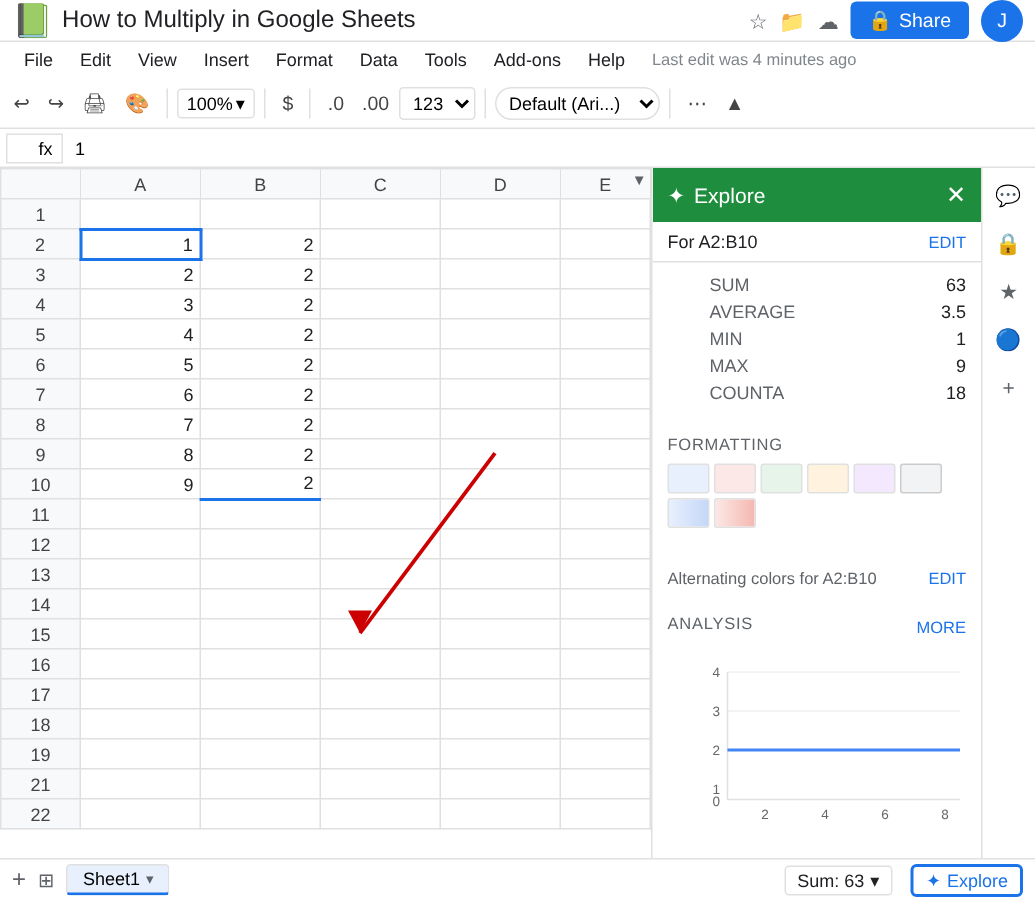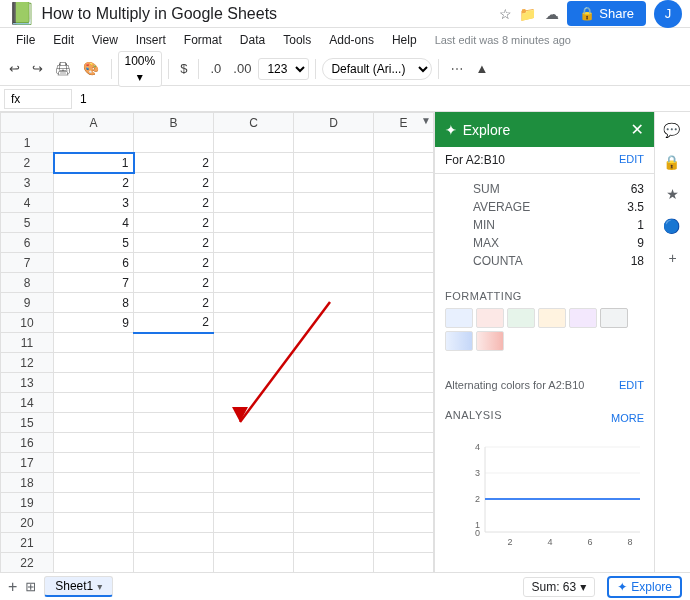--- a/index.html
+++ b/index.html
@@ -32,33 +32,33 @@
     #toolbar {
       display: flex; align-items: center; padding: 2px 4px; background: #fff; border-bottom: 1px solid #e0e0e0;
       height: 34px; gap: 2px;
     }
     #toolbar button {
       background: none; border: none; cursor: pointer; padding: 3px 5px; border-radius: 3px; color: #444; font-size: 13px;
     }
     #toolbar .separator { width: 1px; height: 20px; background: #e0e0e0; margin: 0 4px; }
     #toolbar .zoom-btn {
       display: flex; align-items: center; gap: 2px; border: 1px solid #e0e0e0; border-radius: 3px;
-      padding: 2px 6px; font-size: 12px; cursor: pointer; background: #fff; flex-direction: column;
+      padding: 2px 6px; font-size: 12px; cursor: pointer; background: #fff;
     }
     #toolbar select {
       border: 1px solid #e0e0e0; border-radius: 3px; padding: 2px 4px; font-size: 12px; background: #fff; cursor: pointer;
     }
 
     
     #formula-bar {
       display: flex; align-items: center; padding: 2px 4px; background: #fff; border-bottom: 1px solid #e0e0e0;
       height: 26px; gap: 4px;
     }
     #formula-bar .cell-ref {
-      border: 1px solid #e0e0e0; padding: 2px 6px; font-size: 12px; width: 68px; text-align: left;
+      border: 1px solid #e0e0e0; padding: 2px 6px; font-size: 12px; width: 38px; text-align: right;
     }
     #formula-bar .formula-input { flex: 1; border: none; outline: none; font-size: 12px; padding: 2px 4px; }
 
     
     #main { display: flex; height: calc(600px - 28px - 24px - 34px - 26px - 28px); }
 
     
     #spreadsheet-container { flex: 1; overflow: hidden; position: relative; }
 
     
@@ -93,21 +93,21 @@
       display: flex; flex-direction: column; height: 100%; overflow-y: auto; flex-shrink: 0;
     }
     #explore-header {
       background: #1e8e3e; color: #fff; padding: 8px 10px; display: flex; align-items: center;
       justify-content: space-between; font-size: 14px; font-weight: 500;
     }
     #explore-header .explore-title { display: flex; align-items: center; gap: 6px; }
     #explore-header .close-btn { cursor: pointer; font-size: 16px; }
 
     #explore-for-row {
-      display: flex; justify-content: space-between; align-items: flex-start;
+      display: flex; justify-content: space-between; align-items: flex-end;
       padding: 6px 10px; border-bottom: 1px solid #e0e0e0; font-size: 12px;
     }
     #explore-for-row .range-label { color: #202124; font-weight: 500; }
     #explore-for-row .edit-btn { color: #1a73e8; font-size: 11px; cursor: pointer; font-weight: 500; }
 
     .stats-section { padding: 6px 10px; margin-left: 28px; }
     .stat-row { display: flex; justify-content: space-between; padding: 2px 0; font-size: 12px; color: #202124; }
     .stat-label { color: #5f6368; }
 
     .section-divider { height: 1px; background: #e0e0e0; margin: 4px 0; }
@@ -193,21 +193,21 @@
 <div id="menu-bar">
   <span class="menu-item">File</span>
   <span class="menu-item">Edit</span>
   <span class="menu-item">View</span>
   <span class="menu-item">Insert</span>
   <span class="menu-item">Format</span>
   <span class="menu-item">Data</span>
   <span class="menu-item">Tools</span>
   <span class="menu-item">Add-ons</span>
   <span class="menu-item">Help</span>
-  <span class="last-edit">Last edit was 8 minutes ago</span>
+  <span class="last-edit">Last edit was 4 minutes ago</span>
 </div>
 
 <div id="toolbar">
   <button>↩</button>
   <button>↪</button>
   <button>🖨</button>
   <button>🎨</button>
   <div class="separator"></div>
   <div class="zoom-btn">
     <span>100%</span>
@@ -399,28 +399,20 @@
             </tr>
             <tr>
               <td class="row-num">19</td>
               <td class="col-a"></td>
               <td class="col-b"></td>
               <td class="col-c"></td>
               <td class="col-d"></td>
               <td class="col-e"></td>
             </tr>
             <tr>
-              <td class="row-num">20</td>
-              <td class="col-a"></td>
-              <td class="col-b"></td>
-              <td class="col-c"></td>
-              <td class="col-d"></td>
-              <td class="col-e"></td>
-            </tr>
-            <tr>
               <td class="row-num">21</td>
               <td class="col-a"></td>
               <td class="col-b"></td>
               <td class="col-c"></td>
               <td class="col-d"></td>
               <td class="col-e"></td>
             </tr>
             <tr>
               <td class="row-num">22</td>
               <td class="col-a"></td>

